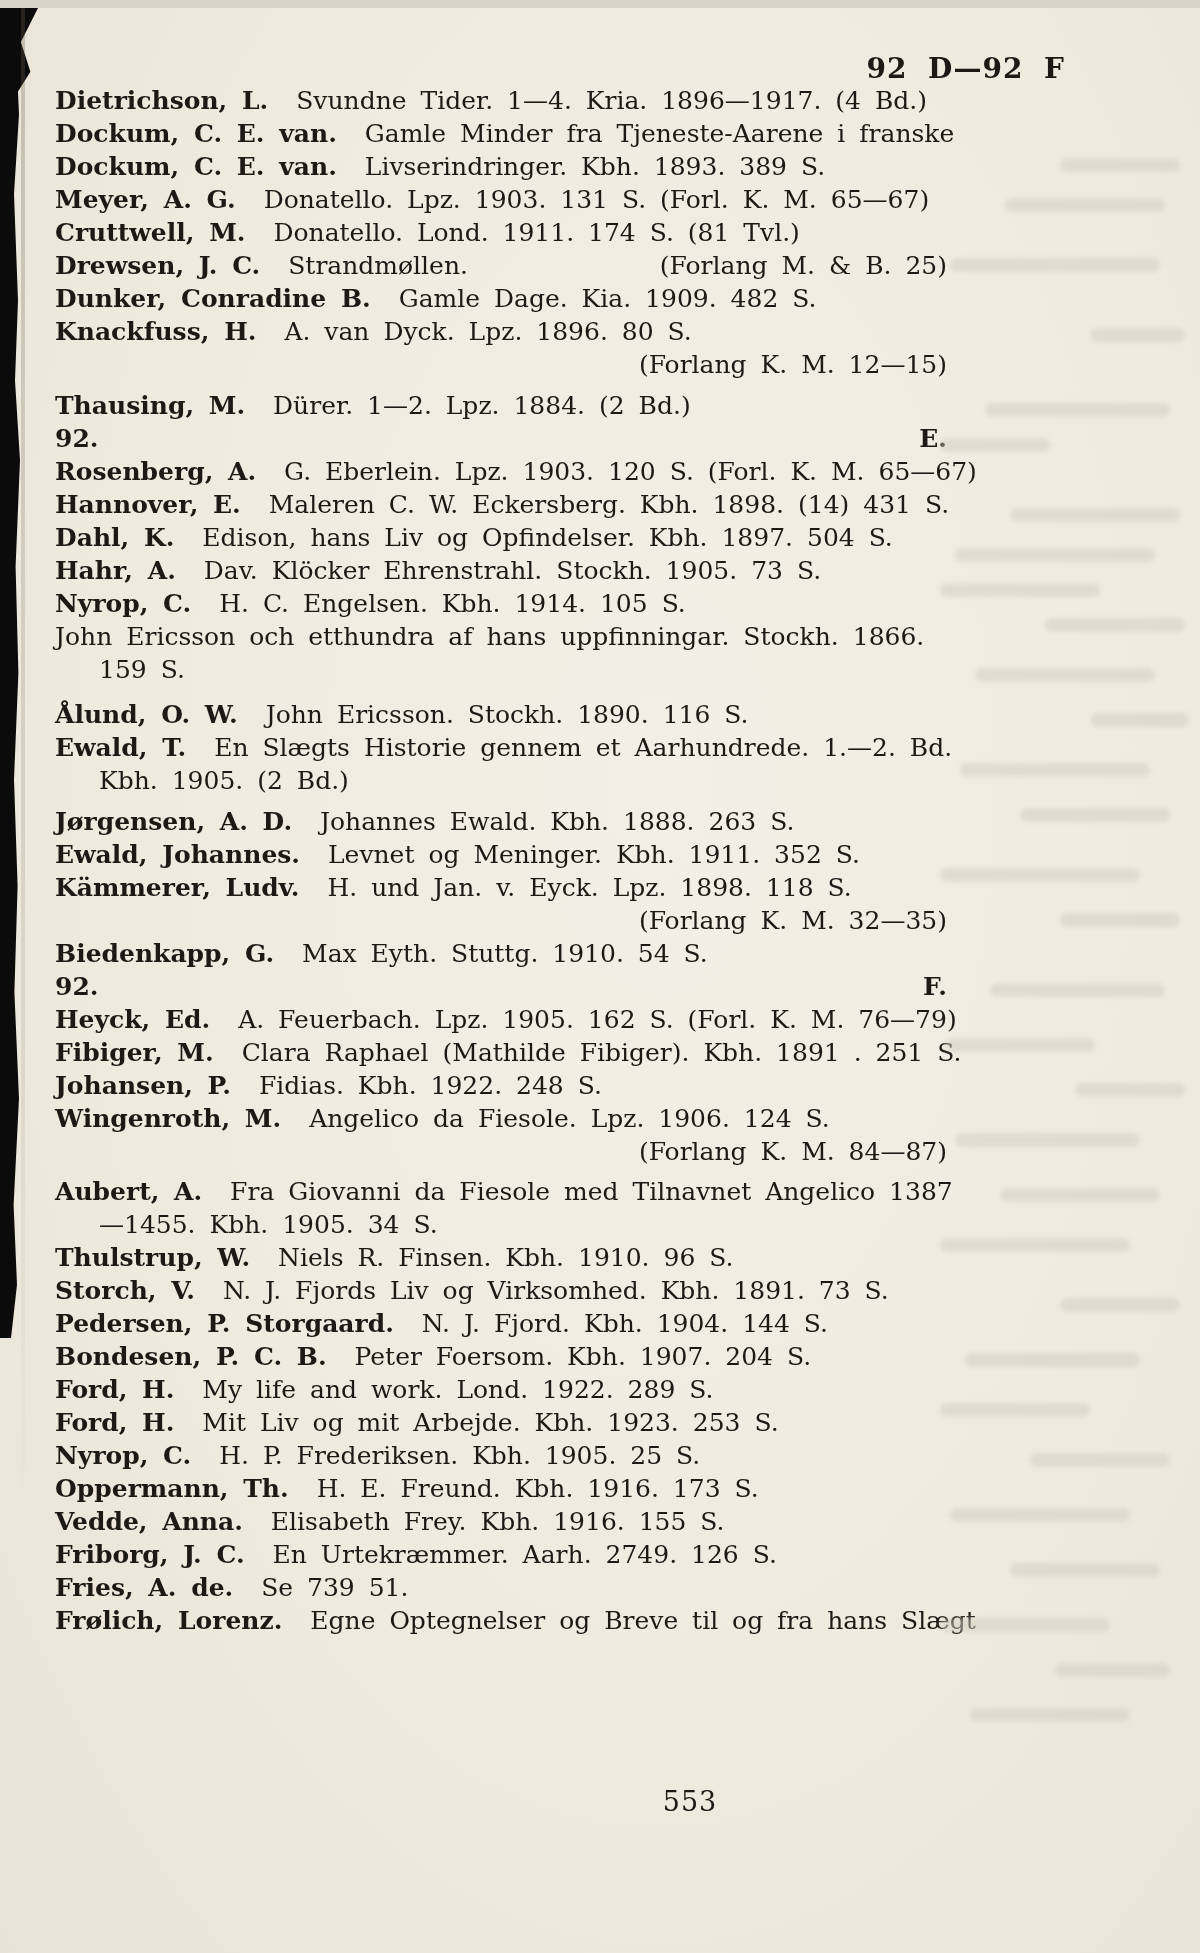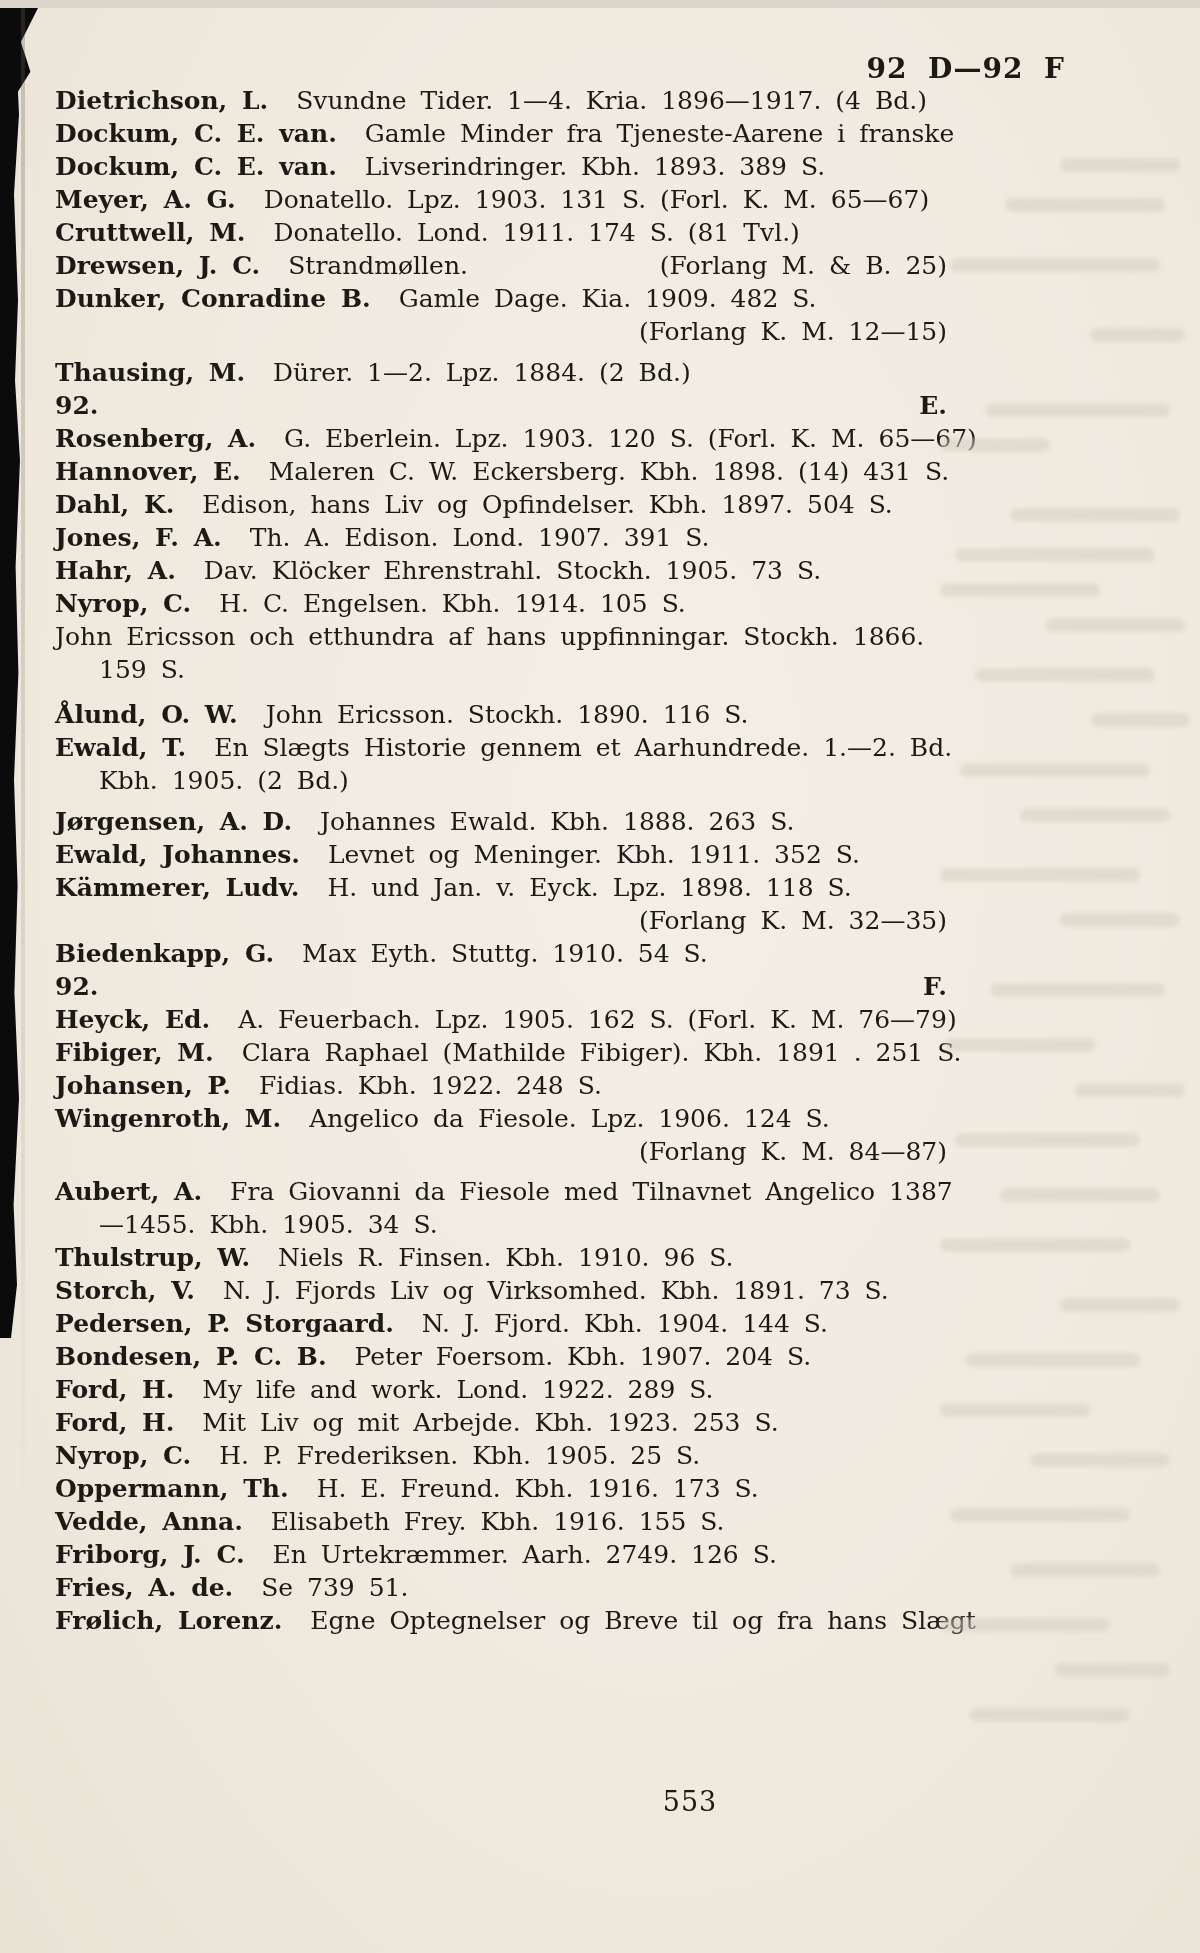--- a/index.html
+++ b/index.html
@@ -69,30 +69,30 @@
       <div class="line"><span><b>Dietrichson, L.</b>&nbsp; <span>Svundne Tider. 1—4. Kria. 1896—1917. (4 Bd.)</span></span></div>
       <div class="line"><span><b>Dockum, C. E. van.</b>&nbsp; <span>Gamle Minder fra Tjeneste-Aarene i franske</span></span></div>
       <div class="line"><span><b>Dockum, C. E. van.</b>&nbsp; <span>Livserindringer. Kbh. 1893. 389 S.</span></span></div>
       <div class="line"><span><b>Meyer, A. G.</b>&nbsp; <span>Donatello. Lpz. 1903. 131 S. (Forl. K. M. 65—67)</span></span></div>
       <div class="line"><span><b>Cruttwell, M.</b>&nbsp; <span>Donatello. Lond. 1911. 174 S. (81 Tvl.)</span></span></div>
       <div class="line flexrow">
         <span><b>Drewsen, J. C.</b>&nbsp; <span>Strandmøllen.</span></span>
         <span class="right-inline">(Forlang M. &amp; B. 25)</span>
       </div>
       <div class="line"><span><b>Dunker, Conradine B.</b>&nbsp; <span>Gamle Dage. Kia. 1909. 482 S.</span></span></div>
+      <div class="line"><span><b>Knackfuss, H.</b>&nbsp; <span>A. van Dyck. Lpz. 1896. 80 S.</span></span></div>
       <div class="line right-line">(Forlang K. M. 12—15)</div>
       <div class="line" style="margin-top: 8px;"><span><b>Thausing, M.</b>&nbsp; <span>Dürer. 1—2. Lpz. 1884. (2 Bd.)</span></span></div>
       <div class="line section-row">
         <span class="sec-num">92.</span>
         <span class="sec-letter">E.</span>
       </div>
       <div class="line"><span><b>Rosenberg, A.</b>&nbsp; <span>G. Eberlein. Lpz. 1903. 120 S. (Forl. K. M. 65—67)</span></span></div>
       <div class="line"><span><b>Hannover, E.</b>&nbsp; <span>Maleren C. W. Eckersberg. Kbh. 1898. (14) 431 S.</span></span></div>
       <div class="line"><span><b>Dahl, K.</b>&nbsp; <span>Edison, hans Liv og Opfindelser. Kbh. 1897. 504 S.</span></span></div>
-      <div class="line"><span><b>Jones, F. A.</b>&nbsp; <span>Th. A. Edison. Lond. 1907. 391 S.</span></span></div>
       <div class="line"><span><b>Hahr, A.</b>&nbsp; <span>Dav. Klöcker Ehrenstrahl. Stockh. 1905. 73 S.</span></span></div>
       <div class="line"><span><b>Nyrop, C.</b>&nbsp; <span>H. C. Engelsen. Kbh. 1914. 105 S.</span></span></div>
       <div class="line"><span><span>John Ericsson och etthundra af hans uppfinningar. Stockh. 1866.</span></span></div>
       <div class="line cont"><span>159 S.</span></div>
       <div class="line" style="margin-top: 12px;"><span><b>Ålund, O. W.</b>&nbsp; <span>John Ericsson. Stockh. 1890. 116 S.</span></span></div>
       <div class="line"><span><b>Ewald, T.</b>&nbsp; <span>En Slægts Historie gennem et Aarhundrede. 1.—2. Bd.</span></span></div>
       <div class="line cont"><span>Kbh. 1905. (2 Bd.)</span></div>
       <div class="line" style="margin-top: 8px;"><span><b>Jørgensen, A. D.</b>&nbsp; <span>Johannes Ewald. Kbh. 1888. 263 S.</span></span></div>
       <div class="line"><span><b>Ewald, Johannes.</b>&nbsp; <span>Levnet og Meninger. Kbh. 1911. 352 S.</span></span></div>
       <div class="line"><span><b>Kämmerer, Ludv.</b>&nbsp; <span>H. und Jan. v. Eyck. Lpz. 1898. 118 S.</span></span></div>

